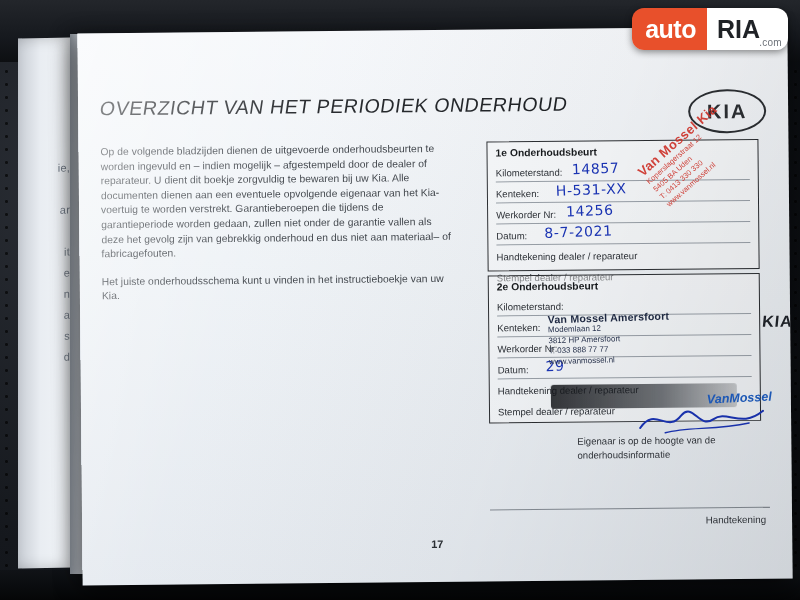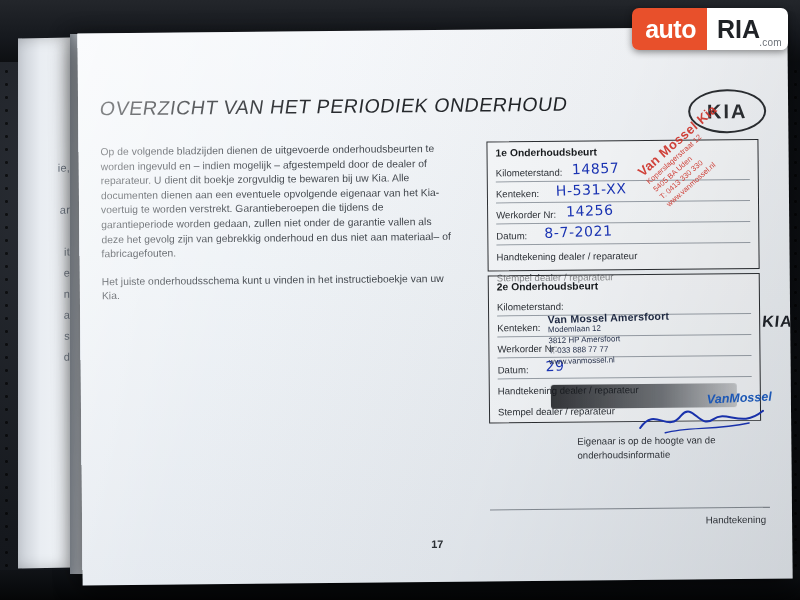--- a/index.html
+++ b/index.html
@@ -332,21 +332,21 @@
   }
 
   
   .logo {
     position: absolute;
     right: 12px;
     top: 8px;
     height: 42px;
     display: flex;
     align-items: stretch;
-    border-radius: 7px;
+    border-radius: 12px;
     overflow: hidden;
     box-shadow: 0 2px 7px rgba(0,0,0,0.45);
   }
   .logo-auto {
     background: #e8502b;
     color: #ffffff;
     font-size: 25px;
     font-weight: bold;
     letter-spacing: -0.5px;
     padding: 0 11px 0 13px;

